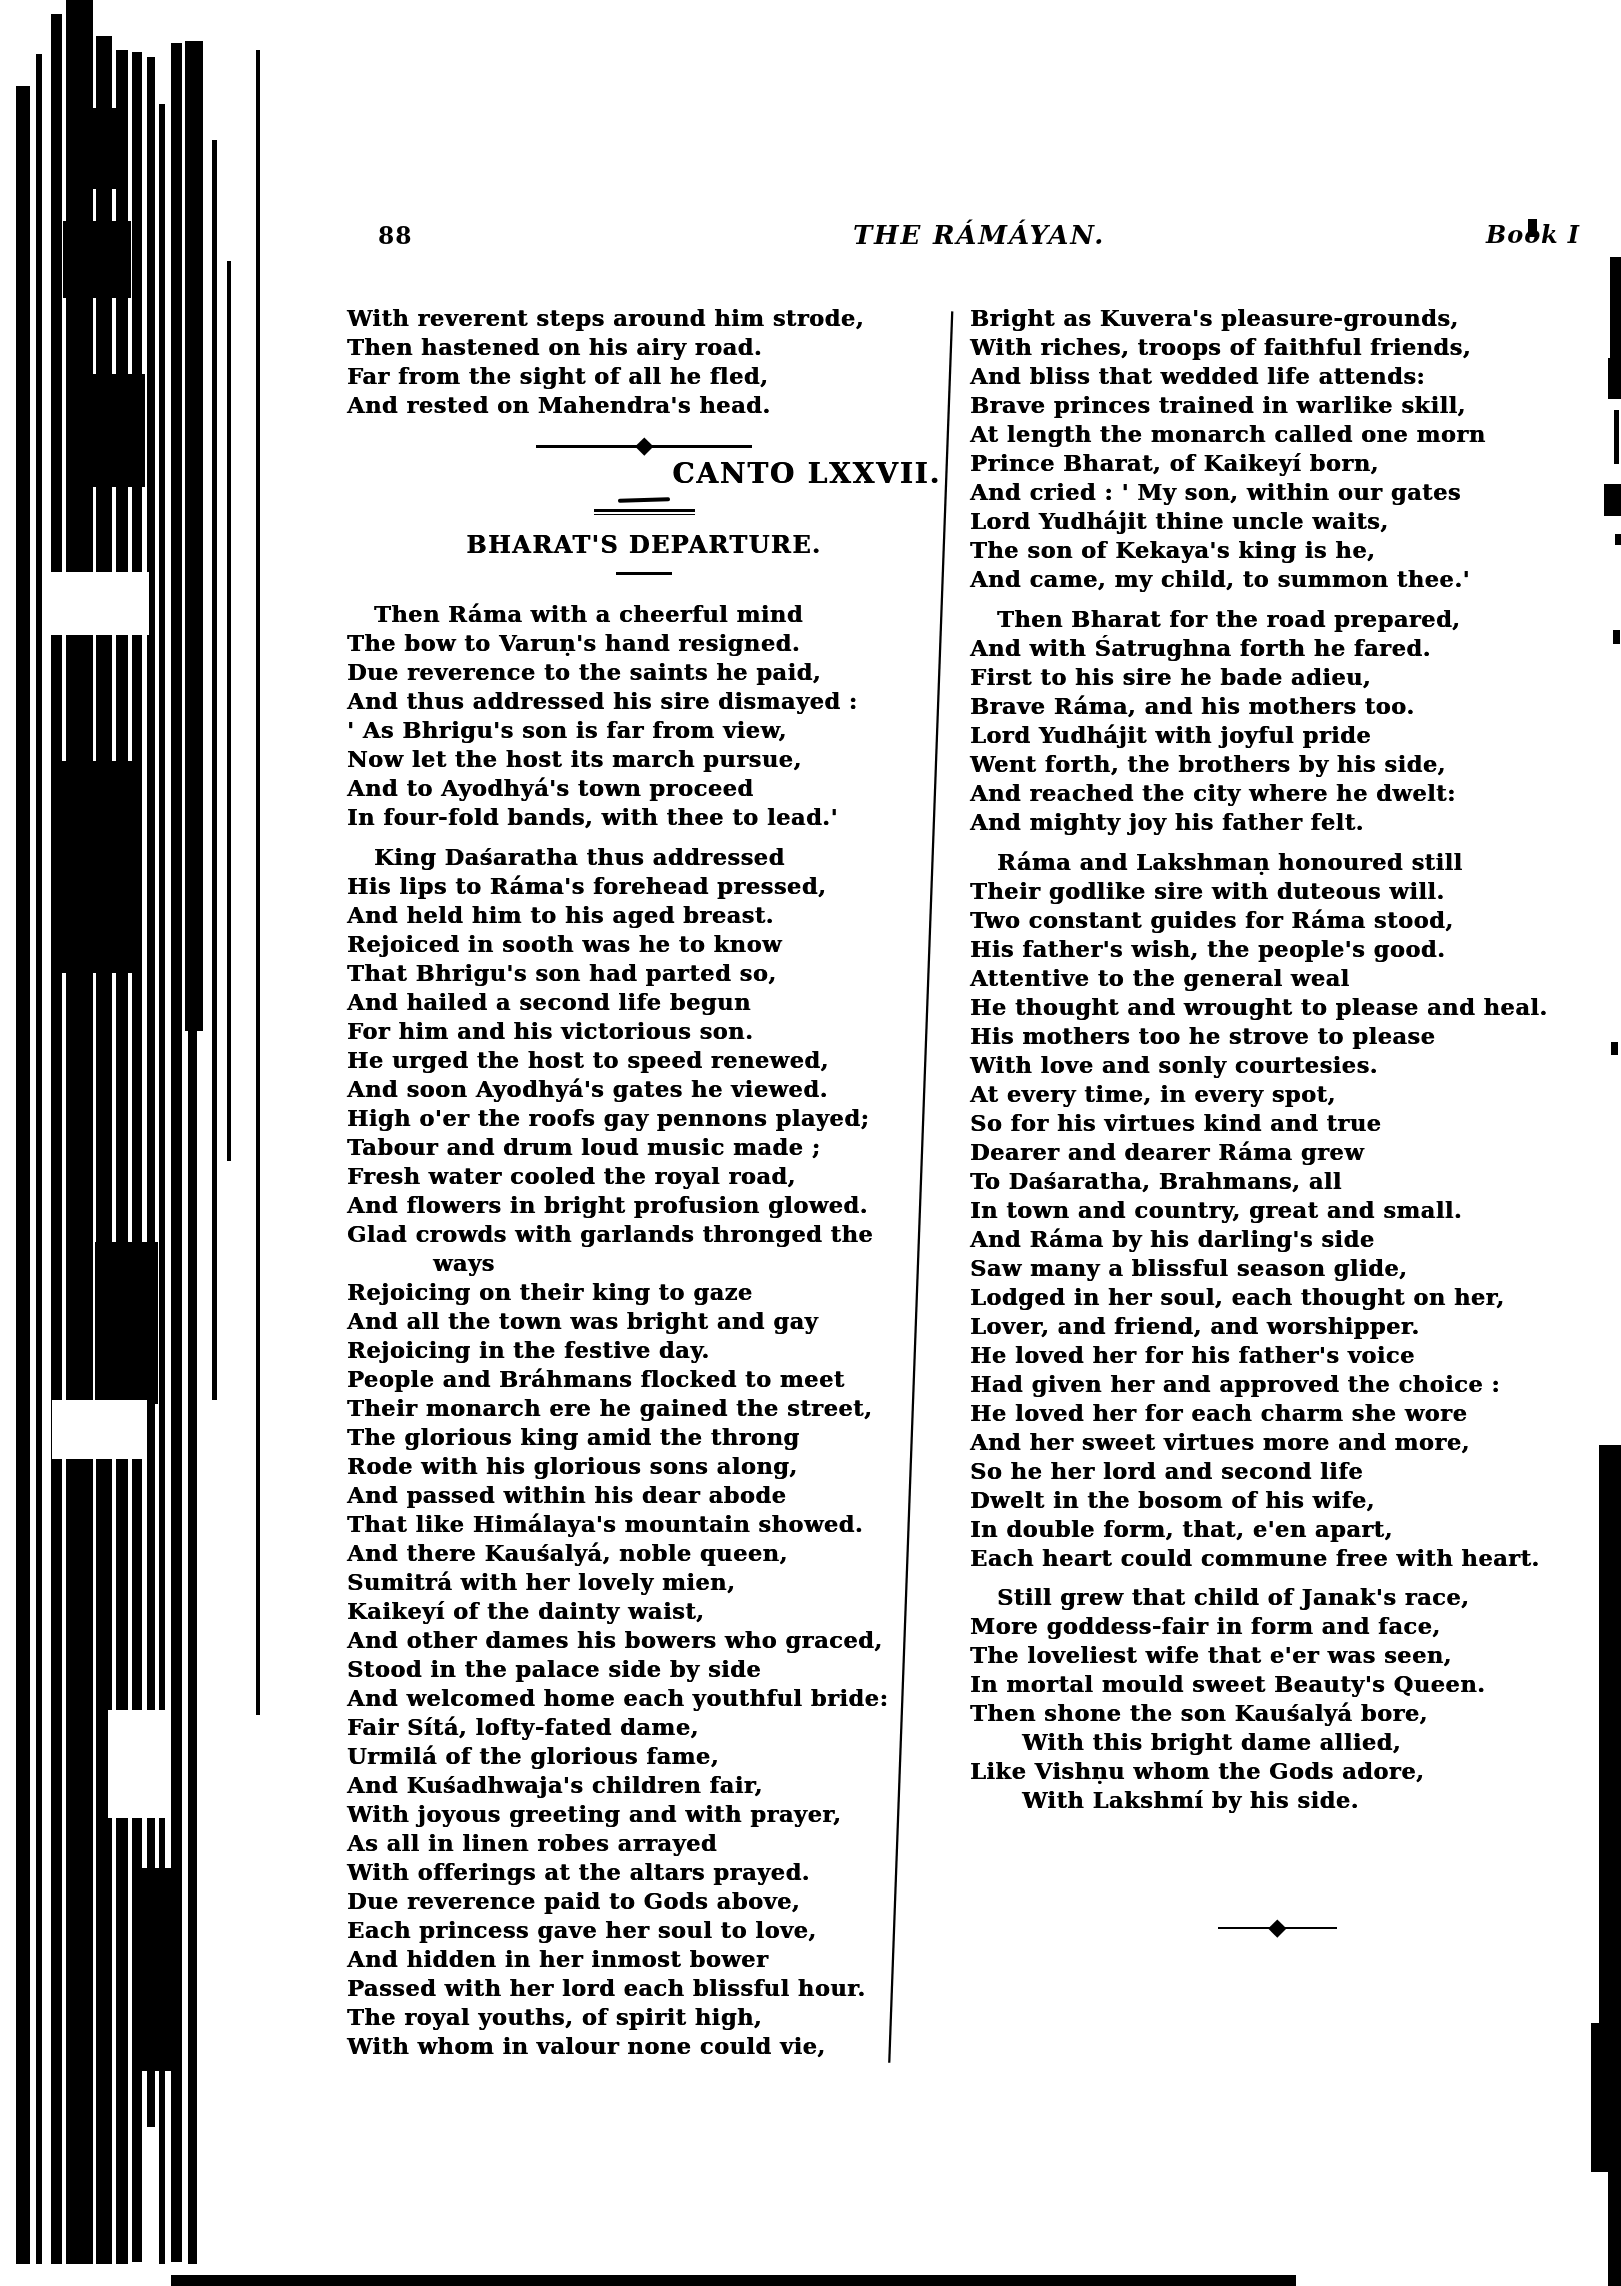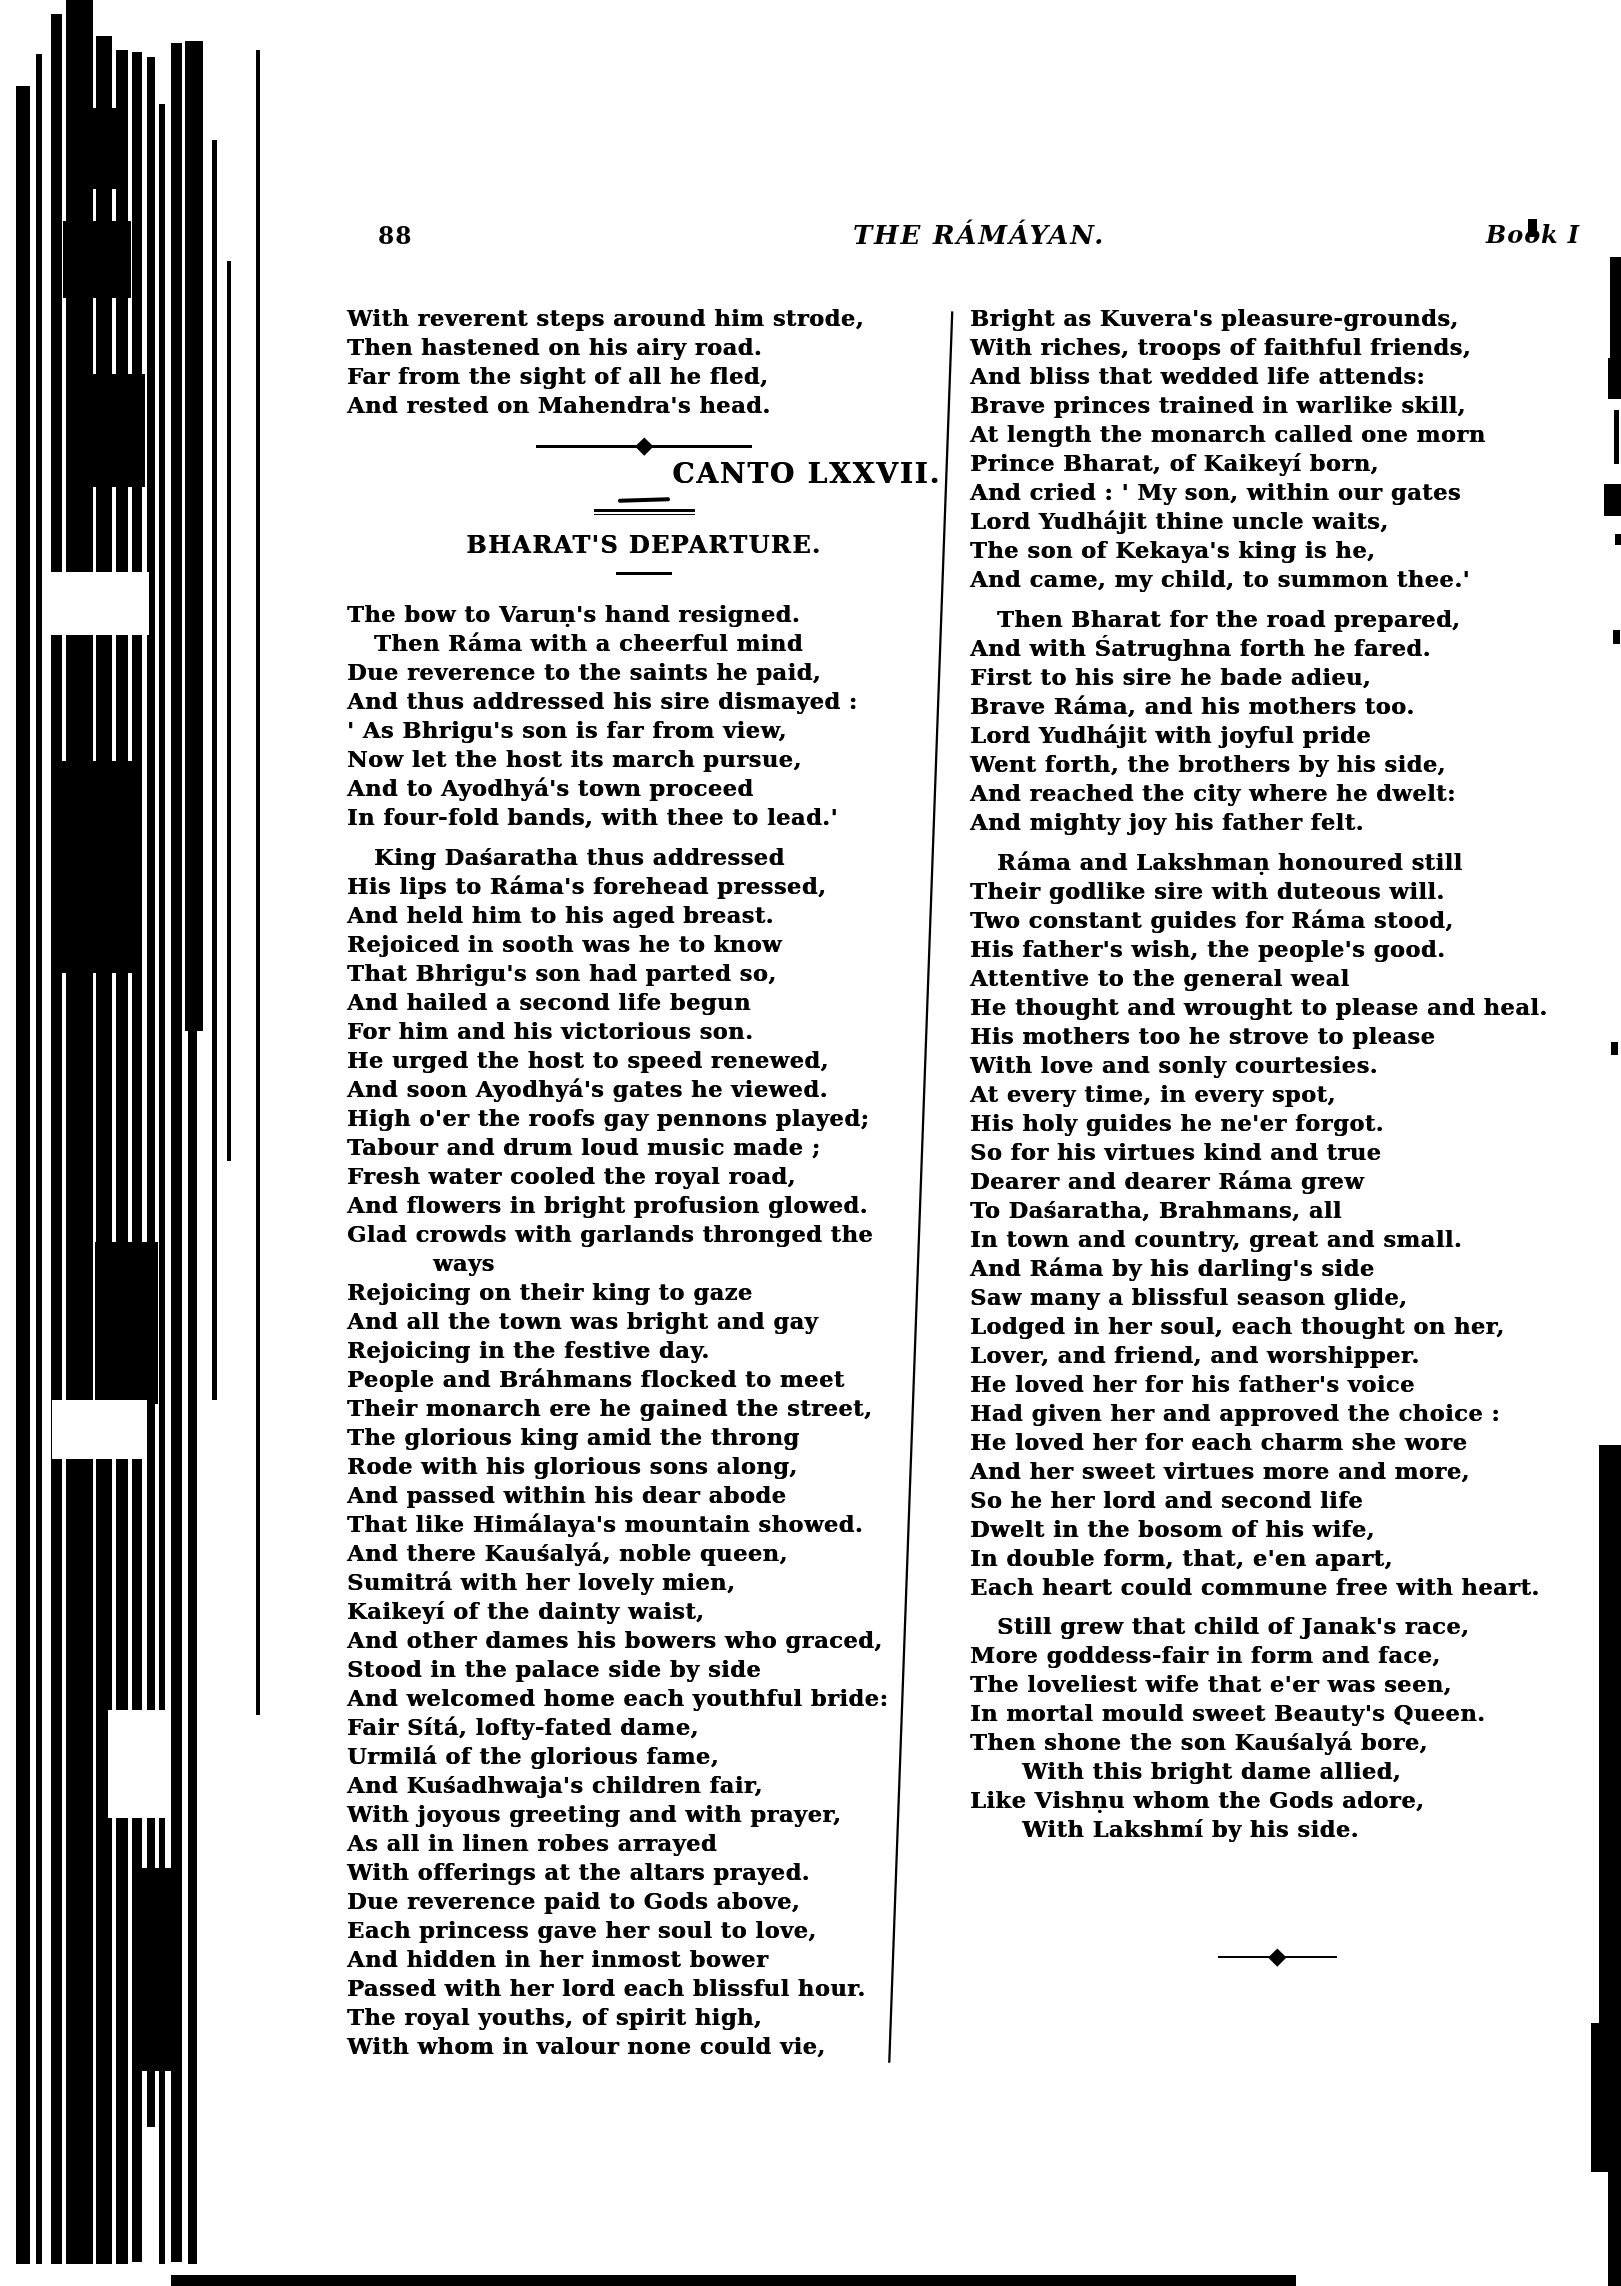--- a/index.html
+++ b/index.html
@@ -62,22 +62,22 @@
     <div class="rule-diamond">
       <span class="diamond"></span>
     </div>
     <h2 class="canto">CANTO LXXVII.</h2>
     <div class="squiggle"></div>
     <div class="double-rule"></div>
     <h3 class="subcanto">BHARAT'S DEPARTURE.</h3>
     <div class="short-rule"></div>
     <div id="l-st">
         <div class="stanza">
+          <div class="vline i1">Then Ráma with a cheerful mind</div>
           <div class="vline">The bow to Varuṇ's hand resigned.</div>
-          <div class="vline i1">Then Ráma with a cheerful mind</div>
           <div class="vline">Due reverence to the saints he paid,</div>
           <div class="vline">And thus addressed his sire dismayed :</div>
           <div class="vline">' As Bhrigu's son is far from view,</div>
           <div class="vline">Now let the host its march pursue,</div>
           <div class="vline">And to Ayodhyá's town proceed</div>
           <div class="vline">In four-fold bands, with thee to lead.'</div>
         </div>
         <div class="stanza">
           <div class="vline i1">King Daśaratha thus addressed</div>
           <div class="vline">His lips to Ráma's forehead pressed,</div>
@@ -152,21 +152,20 @@
         <div class="stanza">
           <div class="vline i1">Ráma and Lakshmaṇ honoured still</div>
           <div class="vline">Their godlike sire with duteous will.</div>
           <div class="vline">Two constant guides for Ráma stood,</div>
           <div class="vline">His father's wish, the people's good.</div>
           <div class="vline">Attentive to the general weal</div>
           <div class="vline">He thought and wrought to please and heal.</div>
           <div class="vline">His mothers too he strove to please</div>
           <div class="vline">With love and sonly courtesies.</div>
           <div class="vline">At every time, in every spot,</div>
-          <div class="vline">His holy guides he ne'er forgot.</div>
           <div class="vline">So for his virtues kind and true</div>
           <div class="vline">Dearer and dearer Ráma grew</div>
           <div class="vline">To Daśaratha, Brahmans, all</div>
           <div class="vline">In town and country, great and small.</div>
           <div class="vline">And Ráma by his darling's side</div>
           <div class="vline">Saw many a blissful season glide,</div>
           <div class="vline">Lodged in her soul, each thought on her,</div>
           <div class="vline">Lover, and friend, and worshipper.</div>
           <div class="vline">He loved her for his father's voice</div>
           <div class="vline">Had given her and approved the choice :</div>

